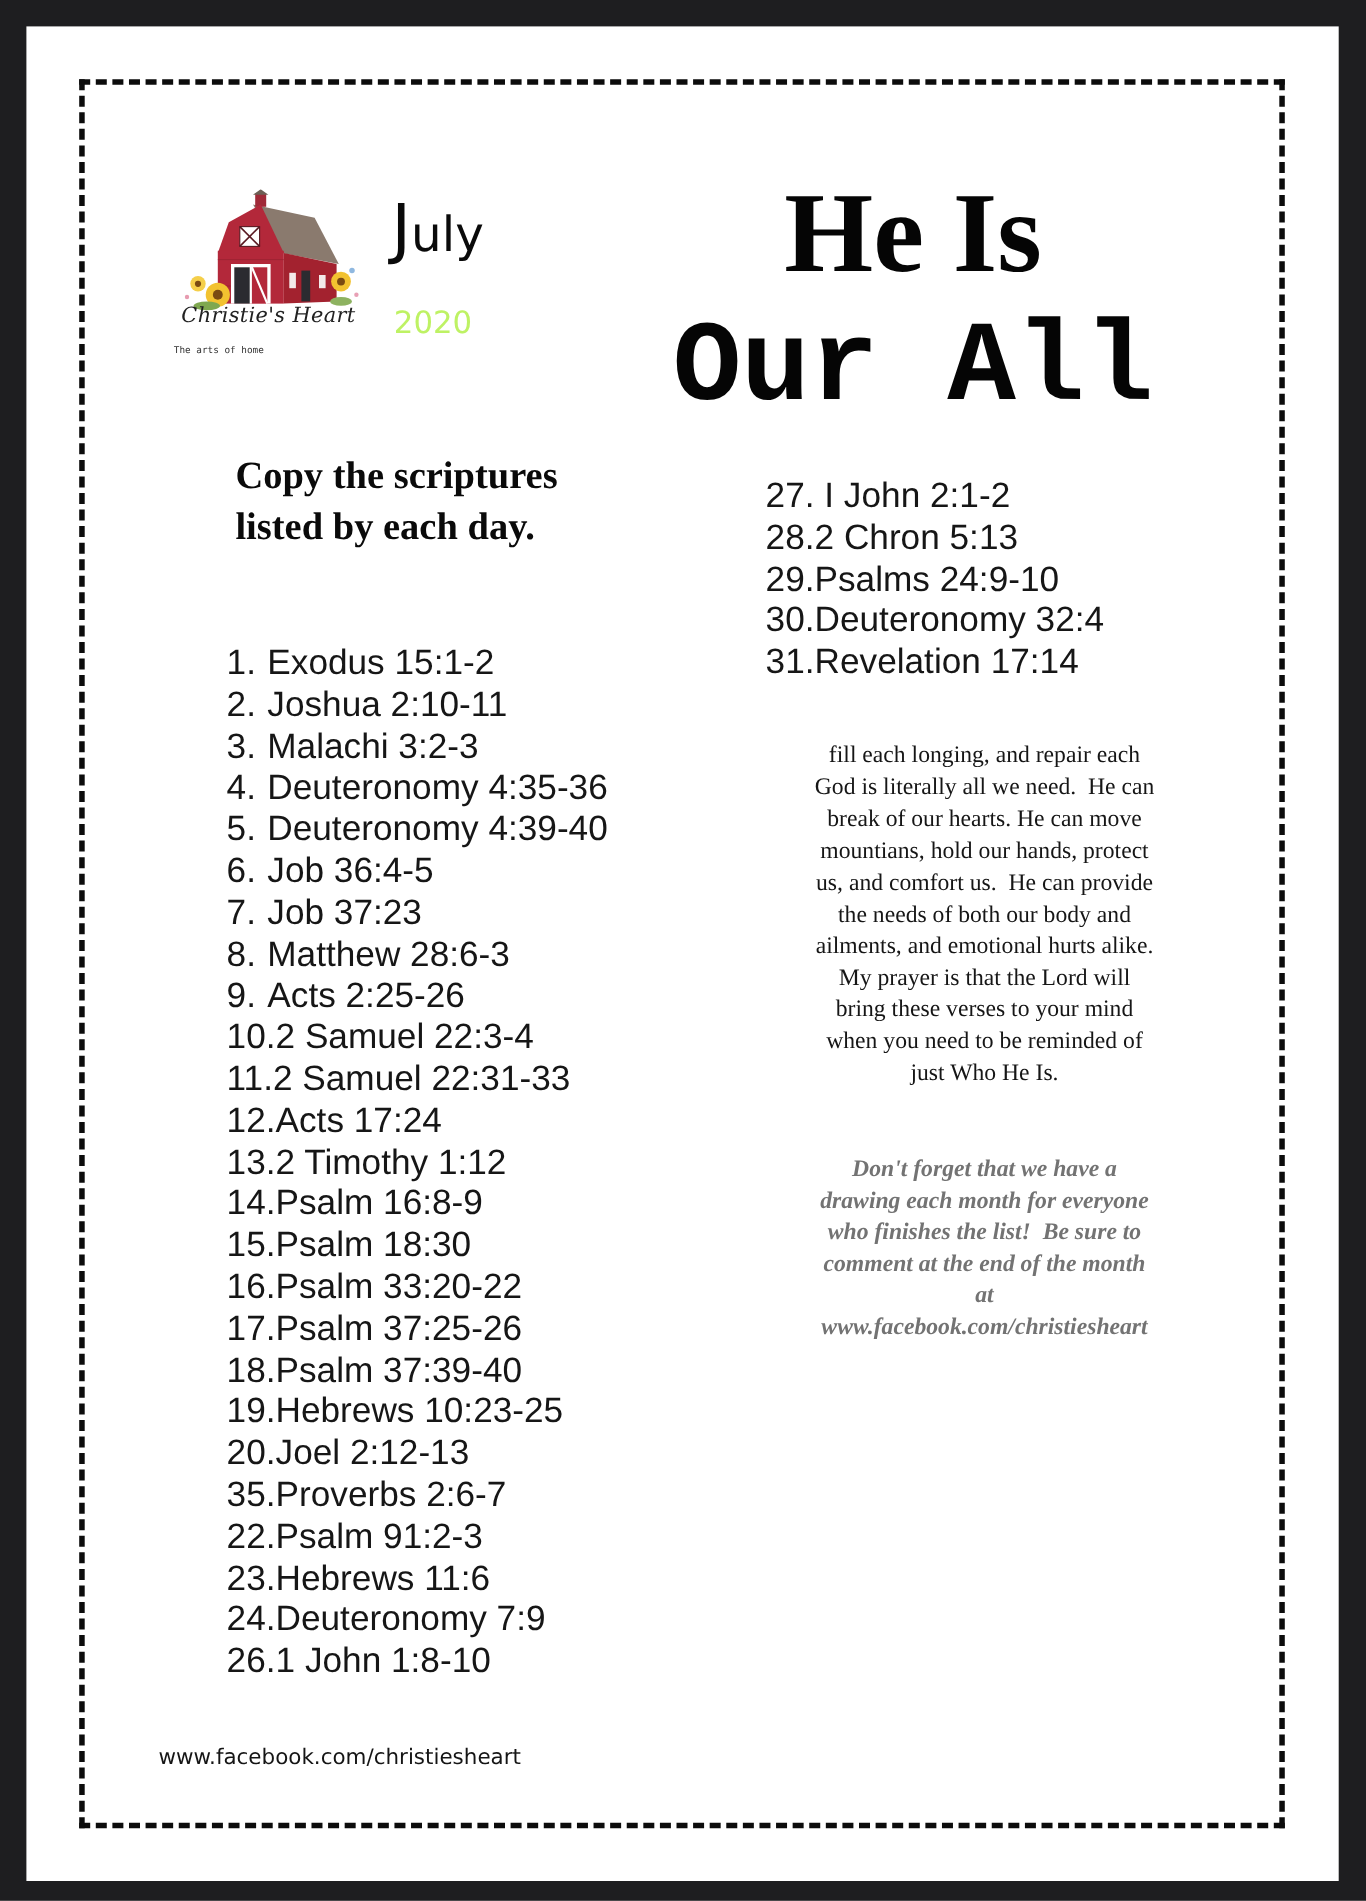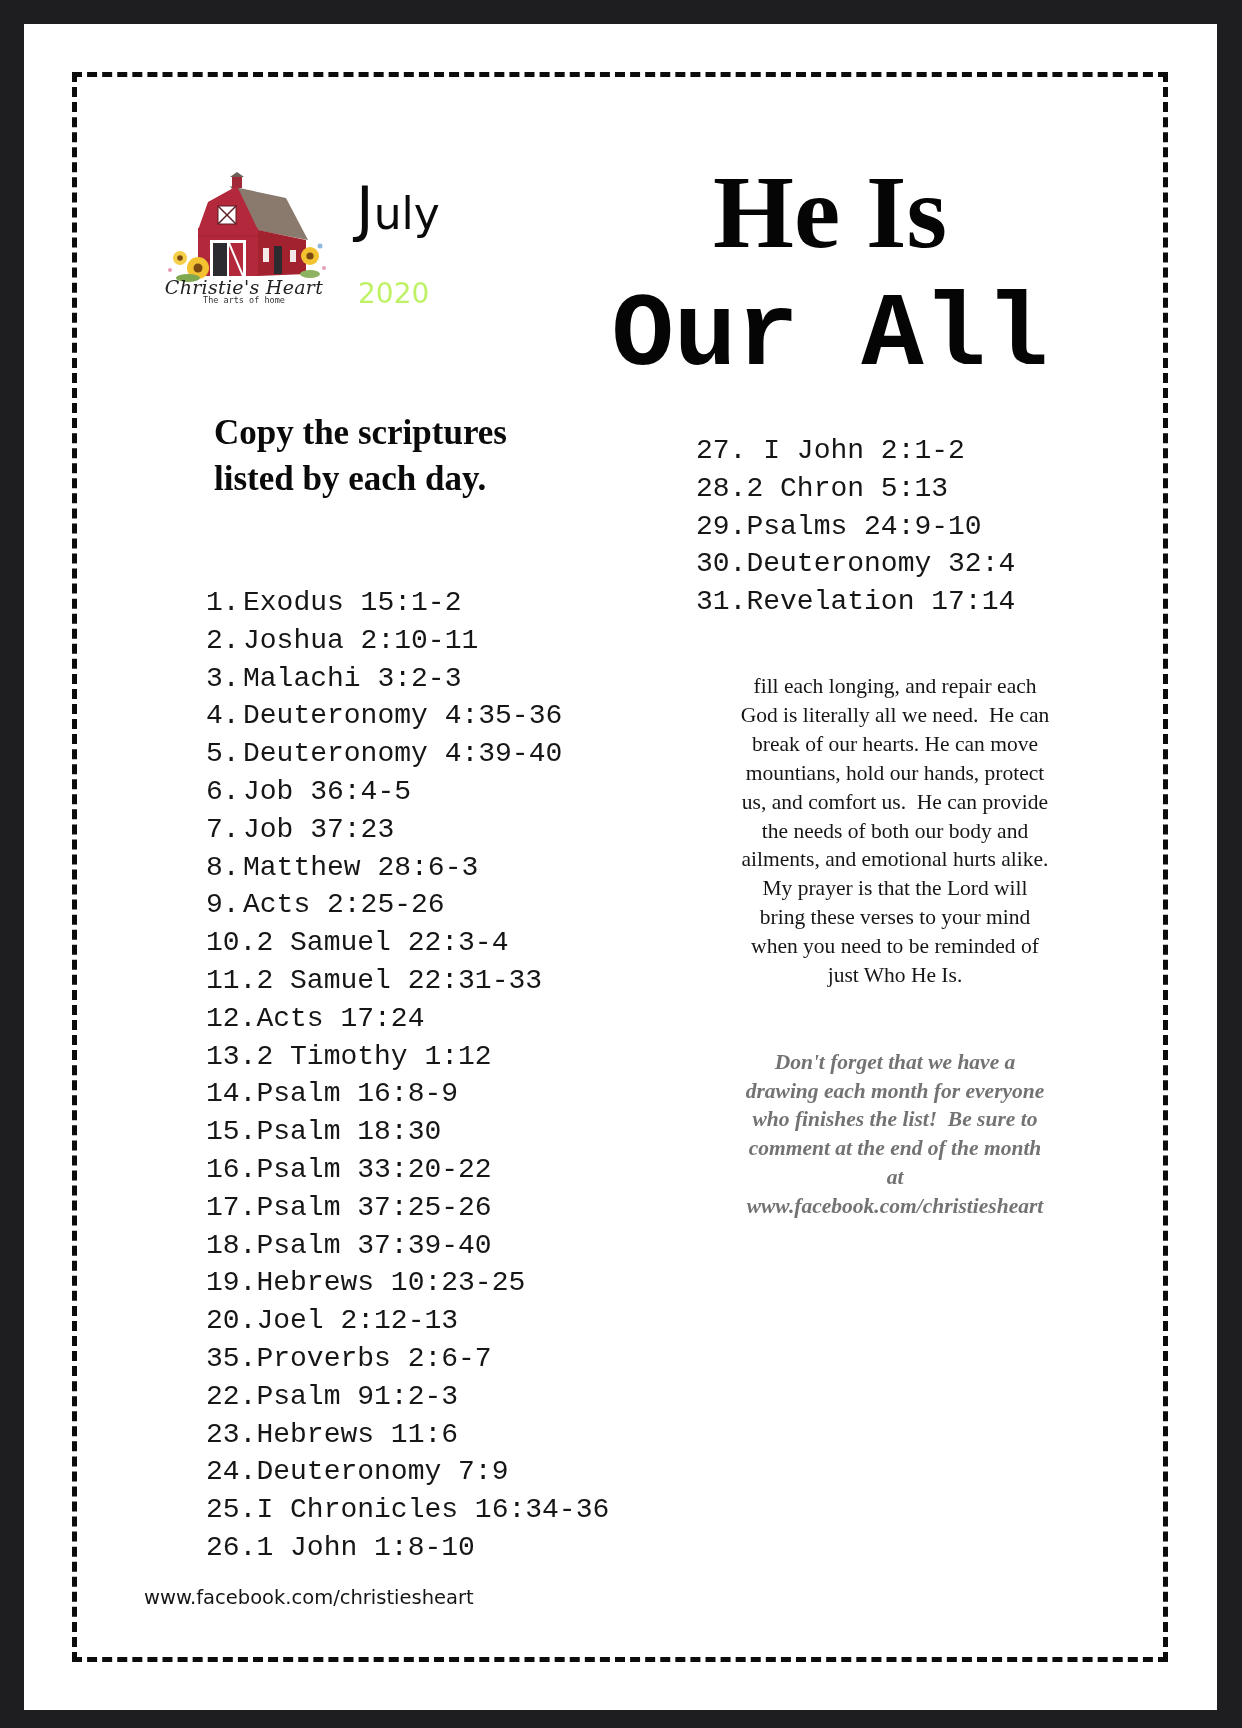--- a/index.html
+++ b/index.html
@@ -29,22 +29,21 @@
   
   .logo { left: 158px; top: 172px; width: 172px; height: 150px; }
   .logo svg { width: 172px; height: 118px; display: block; }
   .logo-name {
     position: absolute; left: 0; top: 104px; width: 172px;
     text-align: center;
     font-family: "DejaVu Serif", serif; font-style: italic;
     font-size: 19px; color: #222; letter-spacing: 0.3px;
   }
   .logo-tag {
-    position: absolute; left: 0; top: 123px; width: 172px;
-    text-align: center;
+    position: absolute; left: 0; top: 142px; width: 172px;
     font-family: "DejaVu Sans Mono", monospace;
     font-size: 8.5px; color: #333;
   }
 
   .month {
     left: 356px; top: 178px;
     font-family: "DejaVu Sans", sans-serif;
     font-size: 44px; line-height: 1; color: #0a0a0a;
   }
   .month .big { font-size: 60px; }
@@ -62,22 +61,22 @@
   .title1 { top: 160px; }
   .title2 { top: 284px; font-family: Liberation Mono, monospace; }
 
   .instr {
     left: 214px; top: 410px;
     font-family: "Liberation Serif", serif; font-weight: bold;
     font-size: 35px; line-height: 46px; color: #0a0a0a;
   }
 
   .list {
-    font-family: Liberation Mono, monospace;
-    font-size: 28px; line-height: 37.8px; color: #161616;
+    font-family: Liberation Sans, sans-serif;
+    font-size: 32px; line-height: 37.8px; color: #161616;
     margin: 0; padding: 0; list-style: none;
   }
   .list li { white-space: nowrap; display: flex; }
   .list .num { display: inline-block; }
   .list-left { left: 206px; top: 584px; }
   .list-left .num.pad { width: 37px; }
   .list-right { left: 696px; top: 432px; }
 
   .para {
     left: 705px; width: 380px; text-align: center;
@@ -249,24 +248,20 @@
       <span class="num">22.</span>
       <span>Psalm 91:2-3</span>
     </li>
   <li>
       <span class="num">23.</span>
       <span>Hebrews 11:6</span>
     </li>
   <li>
       <span class="num">24.</span>
       <span>Deuteronomy 7:9</span>
-    </li>
-  <li>
-      <span class="num">25.</span>
-      <span>I Chronicles 16:34-36</span>
     </li>
   <li>
       <span class="num">26.</span>
       <span>1 John 1:8-10</span>
     </li>
 </ul>
 
 <ul class="abs list list-right">
   <li>
       <span class="num" style="white-space:pre">27. </span>

